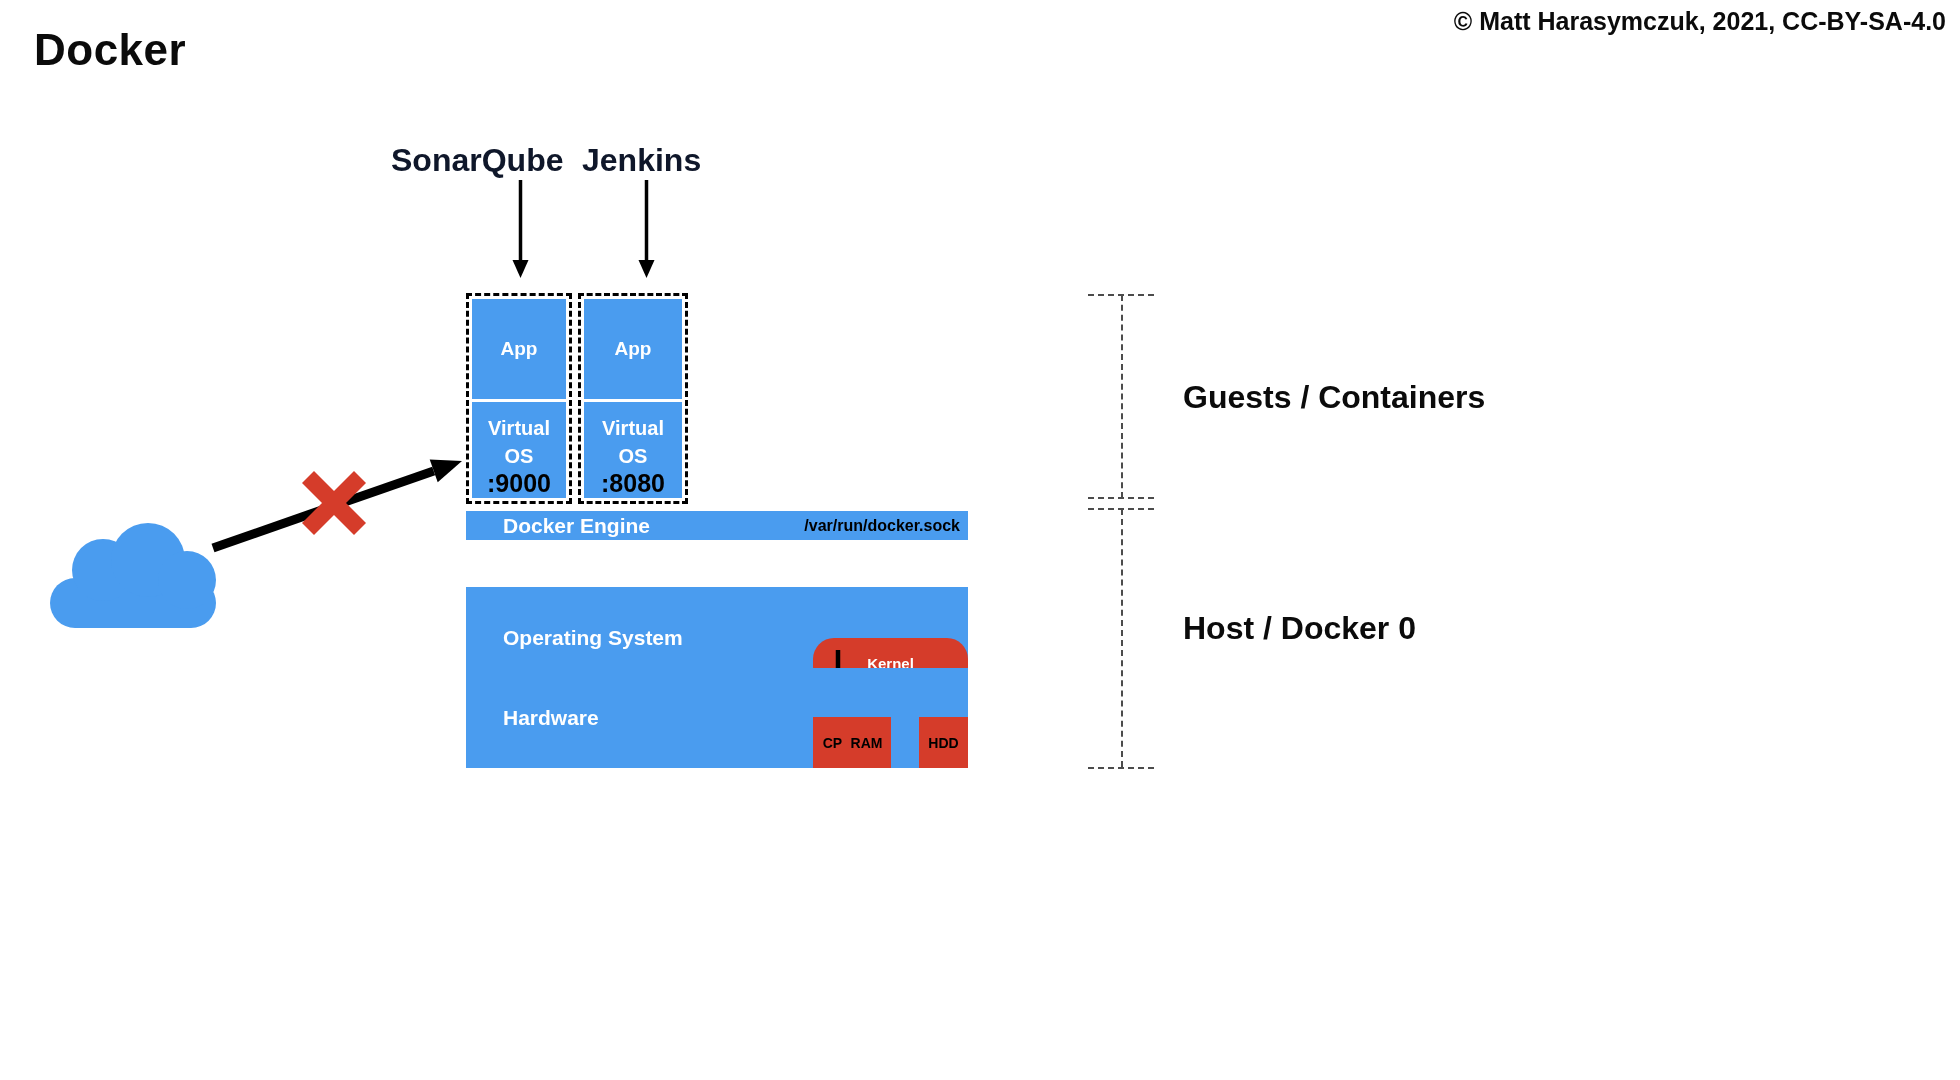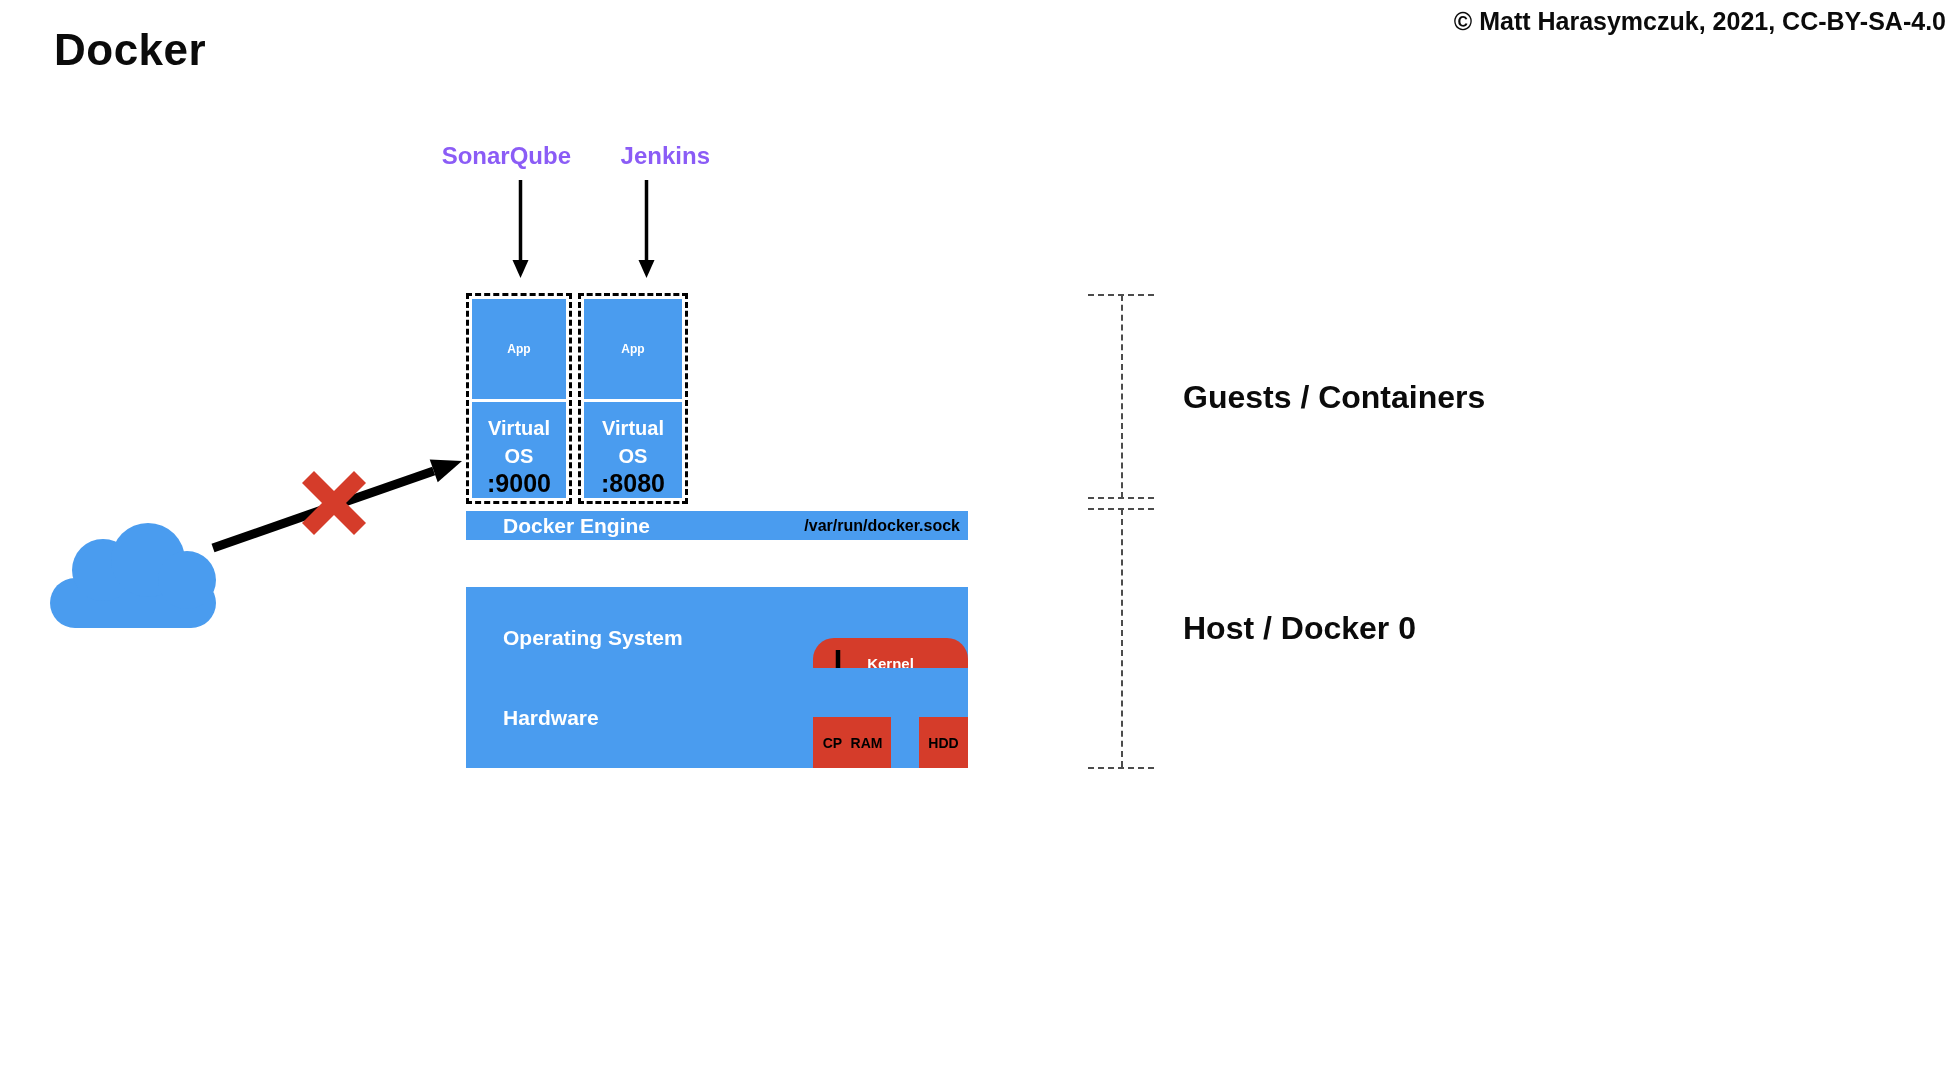--- a/index.html
+++ b/index.html
@@ -11,33 +11,33 @@
     font-family: "Liberation Sans", sans-serif;
     position: relative;
     overflow: hidden;
   }
   .abs { position: absolute; }
 
   
   .page-title {
     left: 34px; top: 24px;
     font-size: 44px; font-weight: bold; color: #0b0b0b;
-    line-height: 1.2; letter-spacing: 0.5px; margin-left: 20px;
+    line-height: 1.2; letter-spacing: 0.5px;
   }
   .copyright {
     right: 14px; top: 6px;
     font-size: 25px; font-weight: bold; color: #0b0b0b;
     line-height: 1.2;
   }
 
   
   .ctr-label {
     top: 143px;
-    font-size: 24px; font-weight: bold; color: #8b5cf6;
-    line-height: 1.1; text-align: right;
+    font-size: 32px; font-weight: bold; color: #0f172a;
+    line-height: 1.1; text-align: left;
   }
   .ctr-label.sonarqube { left: 391px; width: 180px; }
   .ctr-label.jenkins   { left: 582px; width: 128px; }
 
   
   .container-box {
     top: 293px; height: 211px;
     border: 3px dashed #000000;
     background: #ffffff;
     padding: 3px;
@@ -45,21 +45,21 @@
     display: flex; flex-direction: column;
   }
   .container-box.c1 { left: 466px; width: 106px; }
   .container-box.c2 { left: 578px; width: 110px; }
   .app-block {
     height: 100px; background: #4a9cef;
     display: flex; align-items: center; justify-content: center;
     margin-bottom: 3px;
   }
   .app-block .lbl {
-    color: #ffffff; font-weight: bold; font-size: 12px;
+    color: #ffffff; font-weight: bold; font-size: 19px;
   }
   .vos-block {
     flex: 1; background: #4a9cef;
     display: flex; flex-direction: column;
     align-items: center; justify-content: flex-end;
     padding-bottom: 1px;
   }
   .vos-line { color: #ffffff; font-weight: bold; font-size: 20px; line-height: 1.4; }
   .port-label { color: #000000; font-weight: bold; font-size: 25px; line-height: 1.1; }
 

